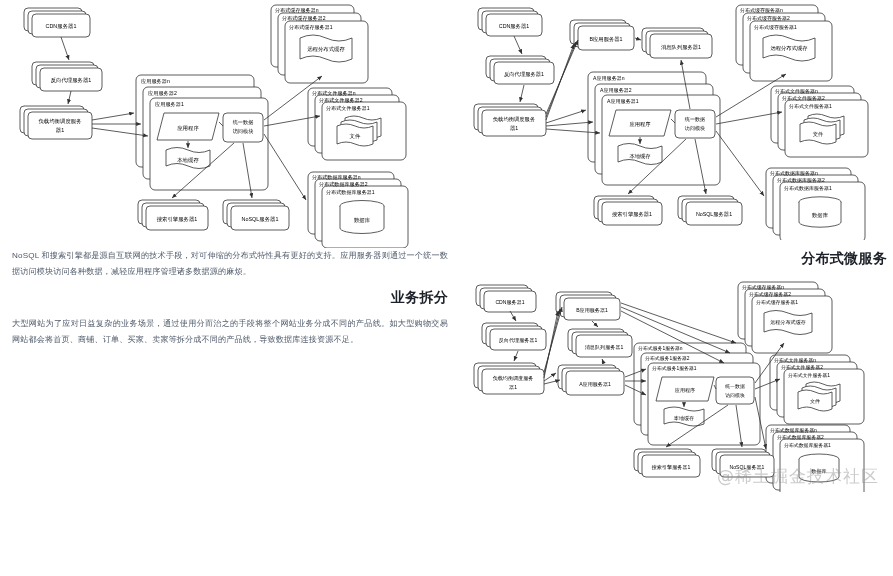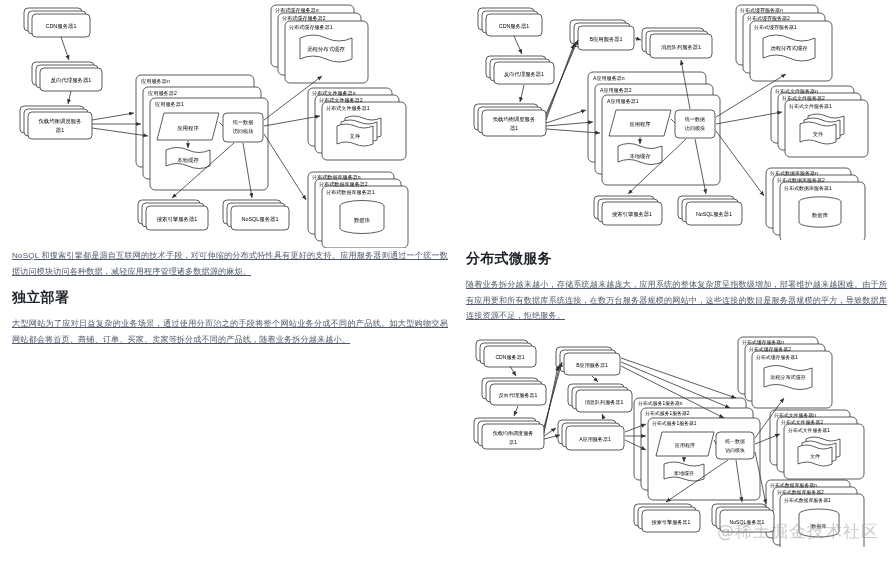--- a/index.html
+++ b/index.html
@@ -11,25 +11,25 @@
     overflow: hidden;
     position: relative;
   }
   .page { display:flex; width:893px; height:576px; }
   .col { position:relative; }
   .col-left  { width: 462px; padding: 0 14px 0 12px; }
   .col-right { width: 431px; padding: 0 6px 0 4px; }
 
   h3.sec-title {
     font-size: 14px; font-weight: bold; color:#1d2129;
-    margin: 10px 0 9px 0; letter-spacing: .3px;
+    margin: 10px 0 9px 0; letter-spacing: .3px; text-align: right;
   }
   p.body-text {
     font-size: 8.1px; line-height: 15.6px; color: #4e5969;
-    margin: 0 0 8px 0; text-align: justify; letter-spacing: .15px; text-decoration: underline;
+    margin: 0 0 8px 0; text-align: justify; letter-spacing: .15px;
   }
 
   
   .diagram { position:relative; background:#fff; }
   .diagram svg { display:block; }
 
   .wm {
     position:absolute; right: 8px; bottom: 4px;
     font-size: 17px; color: rgba(140,140,140,.45);
     font-family: "DejaVu Sans", sans-serif; letter-spacing: 1px;
@@ -158,23 +158,23 @@
           <line x1="252" y1="126" x2="308" y2="116" marker-end="url(#ah)"></line>
           <line x1="252" y1="134" x2="294" y2="200" marker-end="url(#ah)"></line>
           <line x1="222" y1="143" x2="160" y2="198" marker-end="url(#ah)"></line>
           <line x1="231" y1="143" x2="240" y2="198" marker-end="url(#ah)"></line>
         </g>
       </svg>
     </div>
 
     <p class="body-text">NoSQL 和搜索引擎都是源自互联网的技术手段，对可伸缩的分布式特性具有更好的支持。应用服务器则通过一个统一数据访问模块访问各种数据，减轻应用程序管理诸多数据源的麻烦。</p>
 
-    <h3 class="sec-title">独立部署</h3>
-
-    <p class="body-text">大型网站为了应对日益复杂的业务场景，通过使用分而治之的手段将整个网站业务分成不同的产品线。如大型购物交易网站都会将首页、商铺、订单、买家、卖家等拆分成不同的产品线，随着业务拆分越来越小。</p>
+    <h3 class="sec-title">业务拆分</h3>
+
+    <p class="body-text">大型网站为了应对日益复杂的业务场景，通过使用分而治之的手段将整个网站业务分成不同的产品线。如大型购物交易网站都会将首页、商铺、订单、买家、卖家等拆分成不同的产品线，导致数据库连接资源不足。</p>
   </div>
 
   <div class="col col-right">
 
     <div class="diagram">
       <svg width="420" height="240" viewBox="0 0 420 240" xmlns="http://www.w3.org/2000/svg">
         <defs>
           <marker id="ah2" markerWidth="7" markerHeight="7" refX="6" refY="2.6" orient="auto">
             <path d="M0,0 L6,2.6 L0,5.2 z" fill="#333"></path>
           </marker>
@@ -304,21 +304,20 @@
           <line x1="250" y1="117" x2="320" y2="74" marker-end="url(#ah2)"></line>
           <line x1="250" y1="124" x2="316" y2="112" marker-end="url(#ah2)"></line>
           <line x1="250" y1="131" x2="298" y2="196" marker-end="url(#ah2)"></line>
           <line x1="220" y1="139" x2="162" y2="194" marker-end="url(#ah2)"></line>
           <line x1="229" y1="139" x2="240" y2="194" marker-end="url(#ah2)"></line>
         </g>
       </svg>
     </div>
 
     <h3 class="sec-title">分布式微服务</h3>
-    <p class="body-text">随着业务拆分越来越小，存储系统越来越庞大，应用系统的整体复杂度呈指数级增加，部署维护越来越困难。由于所有应用要和所有数据库系统连接，在数万台服务器规模的网站中，这些连接的数目是服务器规模的平方，导致数据库连接资源不足，拒绝服务。</p>
 
     <div class="diagram">
       <svg width="420" height="215" viewBox="0 0 420 215" xmlns="http://www.w3.org/2000/svg">
         <defs>
           <marker id="ah3" markerWidth="7" markerHeight="7" refX="6" refY="2.6" orient="auto">
             <path d="M0,0 L6,2.6 L0,5.2 z" fill="#333"></path>
           </marker>
         </defs>
         <g fill="none" stroke="#333" stroke-width="0.8">
           <g>

